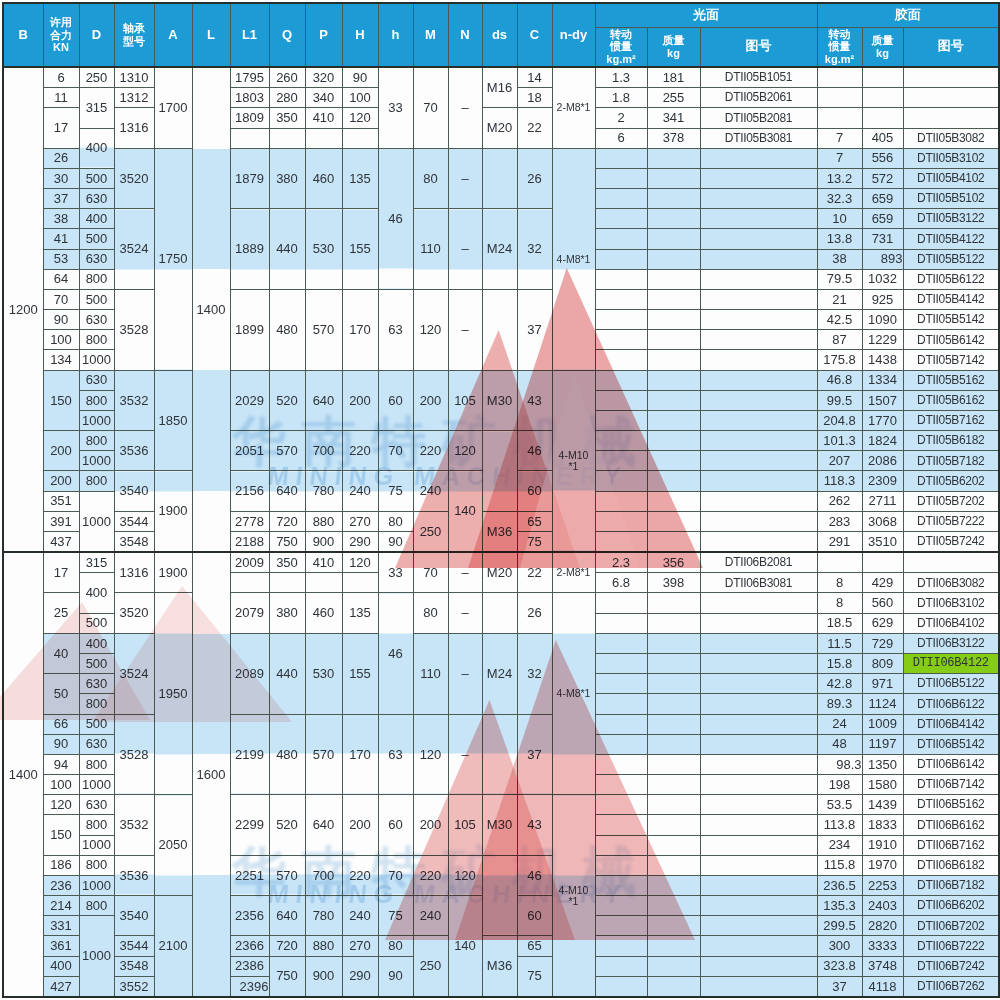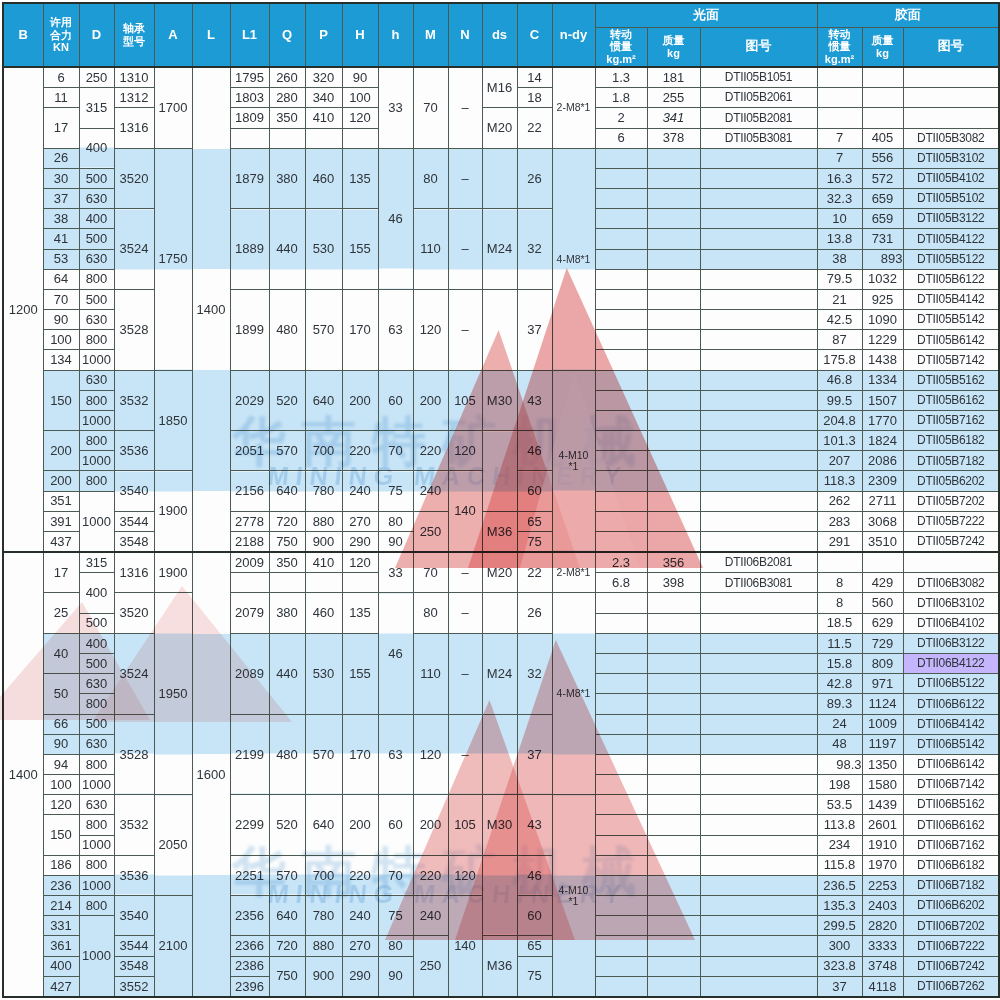--- a/index.html
+++ b/index.html
@@ -143,21 +143,21 @@
         <tr>
           <td rowspan="2" style="background-color: rgb(253, 253, 253);">17</td>
           <td rowspan="2" style="background-color: rgb(253, 253, 253);">1316</td>
           <td style="background-color: rgb(253, 253, 253);">1809</td>
           <td style="background-color: rgb(253, 253, 253);">350</td>
           <td style="background-color: rgb(253, 253, 253);">410</td>
           <td style="background-color: rgb(253, 253, 253);">120</td>
           <td rowspan="2" style="background-color: rgb(253, 253, 253);">M20</td>
           <td rowspan="2" style="background-color: rgb(253, 253, 253);">22</td>
           <td style="background-color: rgb(253, 253, 253);">2</td>
-          <td style="background-color: rgb(253, 253, 253); font-style: italic;">341</td>
+          <td style="background-color: rgb(253, 253, 253);">341</td>
           <td class="fig" style="background-color: rgb(253, 253, 253);">DTII05B2081</td>
           <td style="background-color: rgb(253, 253, 253);"></td>
           <td style="background-color: rgb(253, 253, 253);"></td>
           <td style="background-color: rgb(253, 253, 253);"></td>
         </tr>
         <tr>
           <td rowspan="2" style="background: linear-gradient(rgb(253, 253, 253) 0%, rgb(253, 253, 253) 50%, rgb(200, 229, 247) 50%, rgb(200, 229, 247) 100%);">400</td>
           <td style="background-color: rgb(253, 253, 253);"></td>
           <td style="background-color: rgb(253, 253, 253);"></td>
           <td style="background-color: rgb(253, 253, 253);"></td>
@@ -189,21 +189,21 @@
           <td style="background-color: rgb(200, 229, 247);">7</td>
           <td style="background-color: rgb(200, 229, 247);">556</td>
           <td class="fig" style="background-color: rgb(200, 229, 247);">DTII05B3102</td>
         </tr>
         <tr>
           <td style="background-color: rgb(200, 229, 247);">30</td>
           <td style="background-color: rgb(200, 229, 247);">500</td>
           <td style="background-color: rgb(200, 229, 247);"></td>
           <td style="background-color: rgb(200, 229, 247);"></td>
           <td style="background-color: rgb(200, 229, 247);"></td>
-          <td style="background-color: rgb(200, 229, 247);">16.3</td>
+          <td style="background-color: rgb(200, 229, 247);">13.2</td>
           <td style="background-color: rgb(200, 229, 247);">572</td>
           <td class="fig" style="background-color: rgb(200, 229, 247);">DTII05B4102</td>
         </tr>
         <tr>
           <td style="background-color: rgb(200, 229, 247);">37</td>
           <td style="background-color: rgb(200, 229, 247);">630</td>
           <td style="background-color: rgb(200, 229, 247);"></td>
           <td style="background-color: rgb(200, 229, 247);"></td>
           <td style="background-color: rgb(200, 229, 247);"></td>
           <td style="background-color: rgb(200, 229, 247);">32.3</td>
@@ -529,21 +529,21 @@
           <td style="background-color: rgb(200, 229, 247);">729</td>
           <td class="fig" style="background-color: rgb(200, 229, 247);">DTII06B3122</td>
         </tr>
         <tr>
           <td style="background-color: rgb(200, 229, 247);">500</td>
           <td style="background-color: rgb(200, 229, 247);"></td>
           <td style="background-color: rgb(200, 229, 247);"></td>
           <td style="background-color: rgb(200, 229, 247);"></td>
           <td style="background-color: rgb(200, 229, 247);">15.8</td>
           <td style="background-color: rgb(200, 229, 247);">809</td>
-          <td class="fig" style="background-color: #c4b5fd;">DTII06B4122</td>
+          <td class="fig" style="background-color: #84cc16; font-family: Liberation Mono, monospace;">DTII06B4122</td>
         </tr>
         <tr>
           <td rowspan="2" style="background-color: rgb(200, 229, 247);">50</td>
           <td style="background-color: rgb(200, 229, 247);">630</td>
           <td style="background-color: rgb(200, 229, 247);"></td>
           <td style="background-color: rgb(200, 229, 247);"></td>
           <td style="background-color: rgb(200, 229, 247);"></td>
           <td style="background-color: rgb(200, 229, 247);">42.8</td>
           <td style="background-color: rgb(200, 229, 247);">971</td>
           <td class="fig" style="background-color: rgb(200, 229, 247);">DTII06B5122</td>
@@ -630,21 +630,21 @@
           <td style="background-color: rgb(253, 253, 253);">1439</td>
           <td class="fig" style="background-color: rgb(253, 253, 253);">DTII06B5162</td>
         </tr>
         <tr>
           <td rowspan="2" style="background-color: rgb(253, 253, 253);">150</td>
           <td style="background-color: rgb(253, 253, 253);">800</td>
           <td style="background-color: rgb(253, 253, 253);"></td>
           <td style="background-color: rgb(253, 253, 253);"></td>
           <td style="background-color: rgb(253, 253, 253);"></td>
           <td style="background-color: rgb(253, 253, 253);">113.8</td>
-          <td style="background-color: rgb(253, 253, 253);">2601</td>
+          <td style="background-color: rgb(253, 253, 253);">1833</td>
           <td class="fig" style="background-color: rgb(253, 253, 253);">DTII06B6162</td>
         </tr>
         <tr>
           <td style="background-color: rgb(253, 253, 253);">1000</td>
           <td style="background-color: rgb(253, 253, 253);"></td>
           <td style="background-color: rgb(253, 253, 253);"></td>
           <td style="background-color: rgb(253, 253, 253);"></td>
           <td style="background-color: rgb(253, 253, 253);">234</td>
           <td style="background-color: rgb(253, 253, 253);">1910</td>
           <td class="fig" style="background-color: rgb(253, 253, 253);">DTII06B7162</td>
@@ -739,21 +739,21 @@
           <td style="background-color: rgb(200, 229, 247);"></td>
           <td style="background-color: rgb(200, 229, 247);"></td>
           <td style="background-color: rgb(200, 229, 247);"></td>
           <td style="background-color: rgb(200, 229, 247);">323.8</td>
           <td style="background-color: rgb(200, 229, 247);">3748</td>
           <td class="fig" style="background-color: rgb(200, 229, 247);">DTII06B7242</td>
         </tr>
         <tr>
           <td style="background-color: rgb(200, 229, 247);">427</td>
           <td style="background-color: rgb(200, 229, 247);">3552</td>
-          <td style="background-color: rgb(200, 229, 247);">2396</td>
+          <td style="background-color: rgb(200, 229, 247); text-align: right;">2396</td>
           <td style="background-color: rgb(200, 229, 247);"></td>
           <td style="background-color: rgb(200, 229, 247);"></td>
           <td style="background-color: rgb(200, 229, 247);"></td>
           <td style="background-color: rgb(200, 229, 247);">37</td>
           <td style="background-color: rgb(200, 229, 247);">4118</td>
           <td class="fig" style="background-color: rgb(200, 229, 247);">DTII06B7262</td>
         </tr>
       </tbody>
   </table>
 

